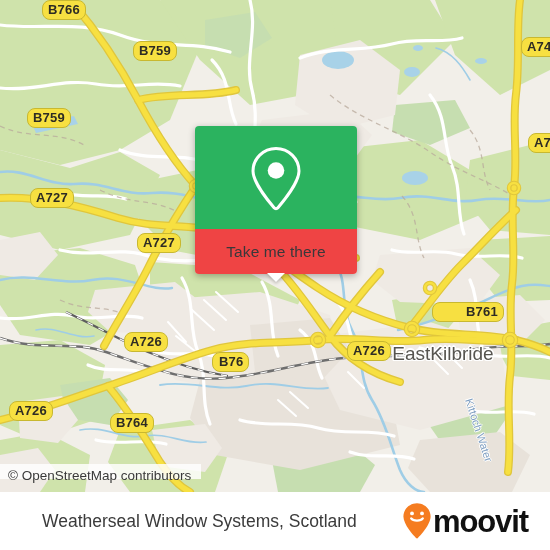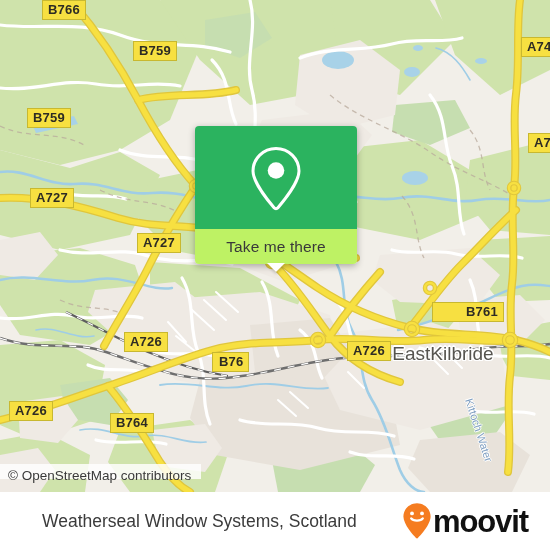--- a/index.html
+++ b/index.html
@@ -26,21 +26,21 @@
     background: #f2efe9;
   }
   #map svg { display: block; }
 
   
   .shield {
     position: absolute;
     box-sizing: border-box;
     background: #f7e041;
     border: 1px solid #c8b830;
-    border-radius: 0;
+    border-radius: 8px;
     color: #2e2c24;
     font-family: "Liberation Sans", sans-serif;
     font-size: 13px;
     font-weight: bold;
     line-height: 18px;
     height: 20px;
     padding: 0 5px;
     text-align: center;
     white-space: nowrap;
     letter-spacing: .2px;
@@ -81,22 +81,22 @@
   #popup-head {
     height: 103px;
     background: #2bb35f;
     border-radius: 4px 4px 0 0;
     display: flex;
     align-items: center;
     justify-content: center;
   }
   #popup-foot {
     position: relative;
-    height: 35px;
-    background: #bef264;
+    height: 45px;
+    background: #ef4444;
     border-radius: 0 0 4px 4px;
     display: flex;
     align-items: center;
     justify-content: center;
   }
   #popup-foot-label {
     color: #39383a;
     font-size: 15.5px;
     letter-spacing: .1px;
   }

